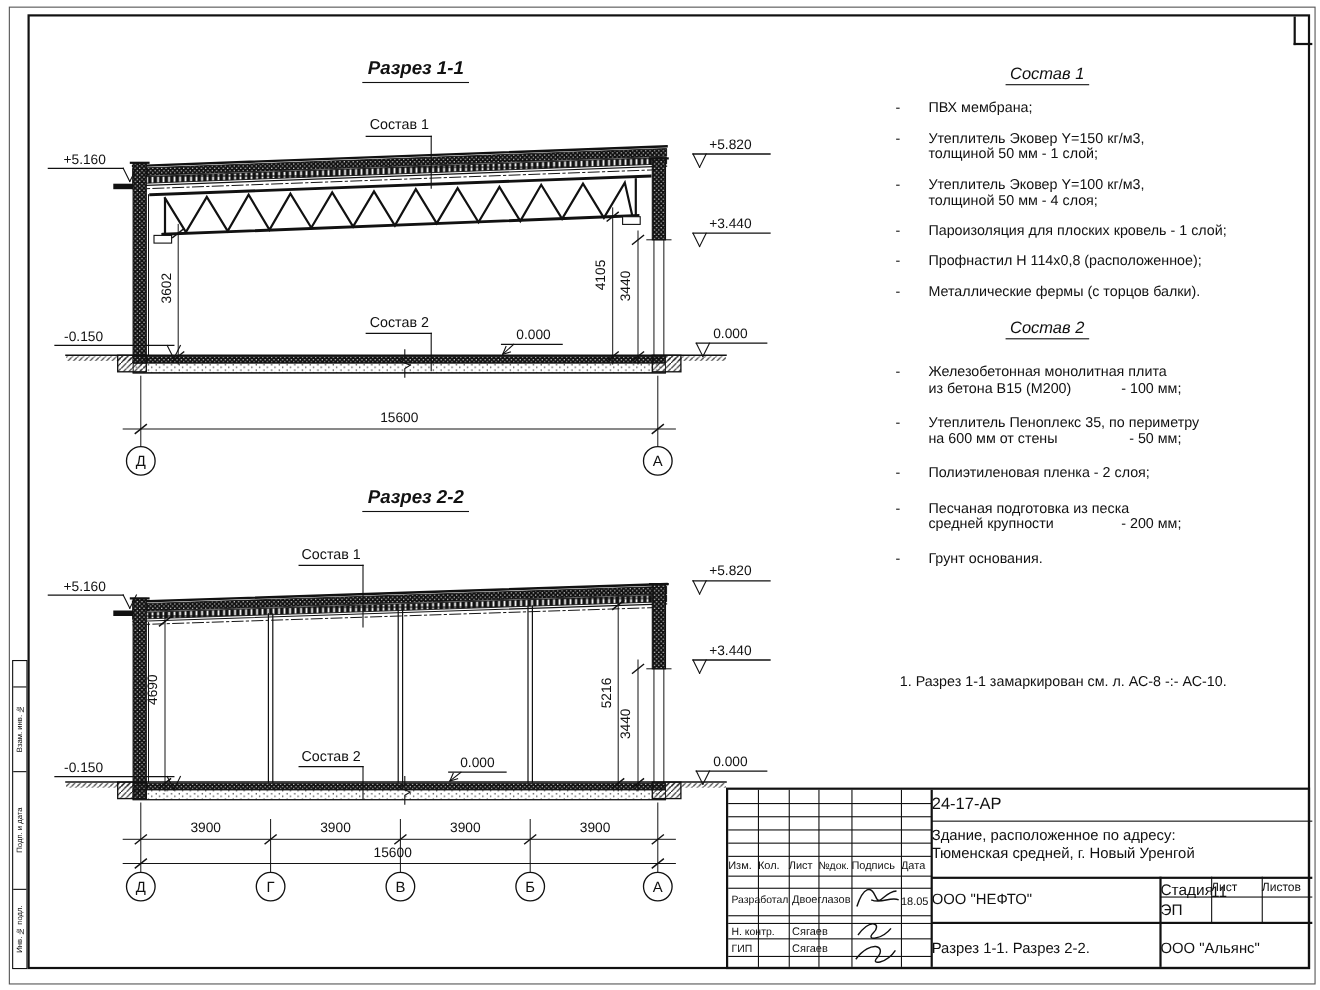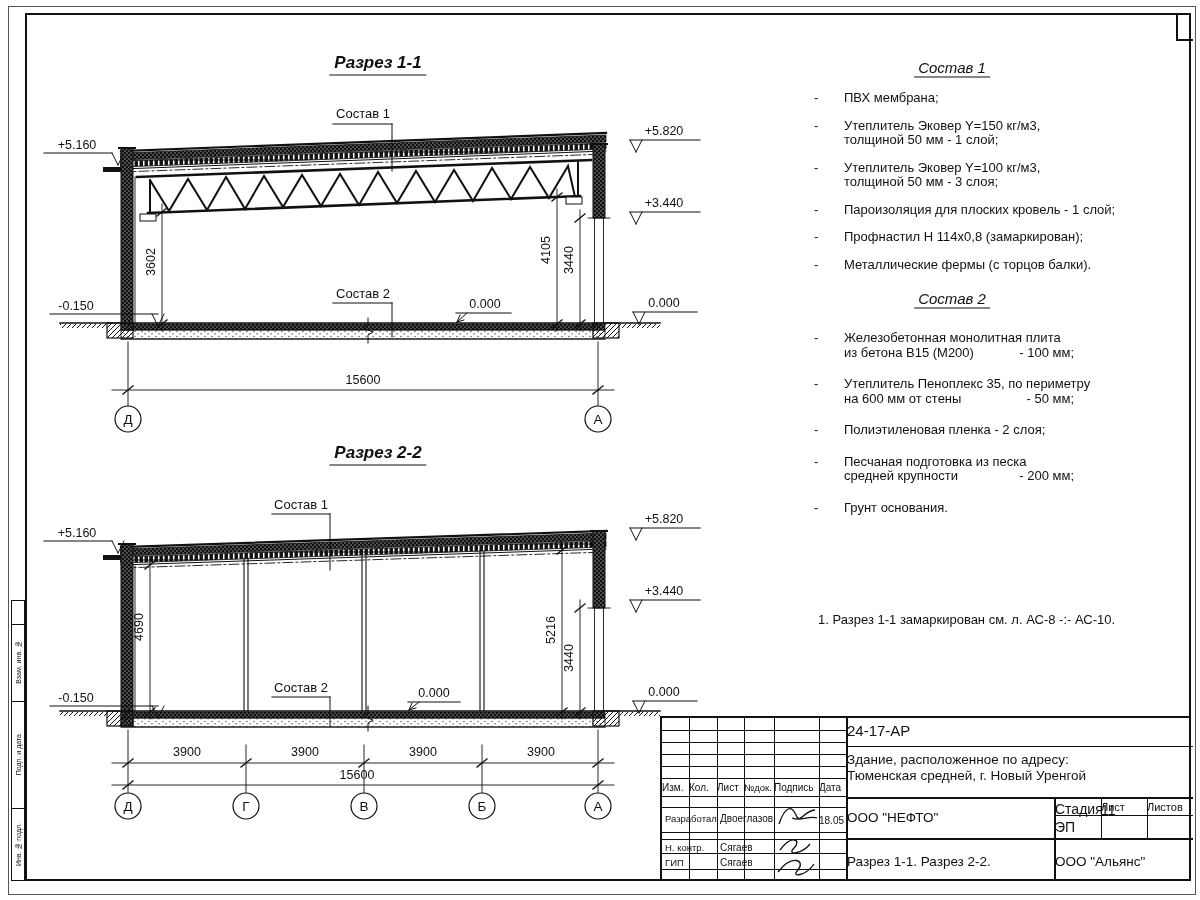--- a/index.html
+++ b/index.html
@@ -291,33 +291,33 @@
     <span class="dash">-</span>
     <div class="txt">
         <div>Утеплитель Эковер Y=150 кг/м3,</div>
       <div>толщиной 50 мм - 1 слой;</div>
       </div>
   </div>
   <div class="li">
     <span class="dash">-</span>
     <div class="txt">
         <div>Утеплитель Эковер Y=100 кг/м3,</div>
-      <div>толщиной 50 мм - 3 слоя;</div>
+      <div>толщиной 50 мм - 4 слоя;</div>
       </div>
   </div>
   <div class="li">
     <span class="dash">-</span>
     <div class="txt">
         <div>Пароизоляция для плоских кровель - 1 слой;</div>
       </div>
   </div>
   <div class="li">
     <span class="dash">-</span>
     <div class="txt">
-        <div>Профнастил Н 114х0,8 (замаркирован);</div>
+        <div>Профнастил Н 114х0,8 (расположенное);</div>
       </div>
   </div>
   <div class="li">
     <span class="dash">-</span>
     <div class="txt">
         <div>Металлические фермы (с торцов балки).</div>
       </div>
   </div>
 </div>
 

